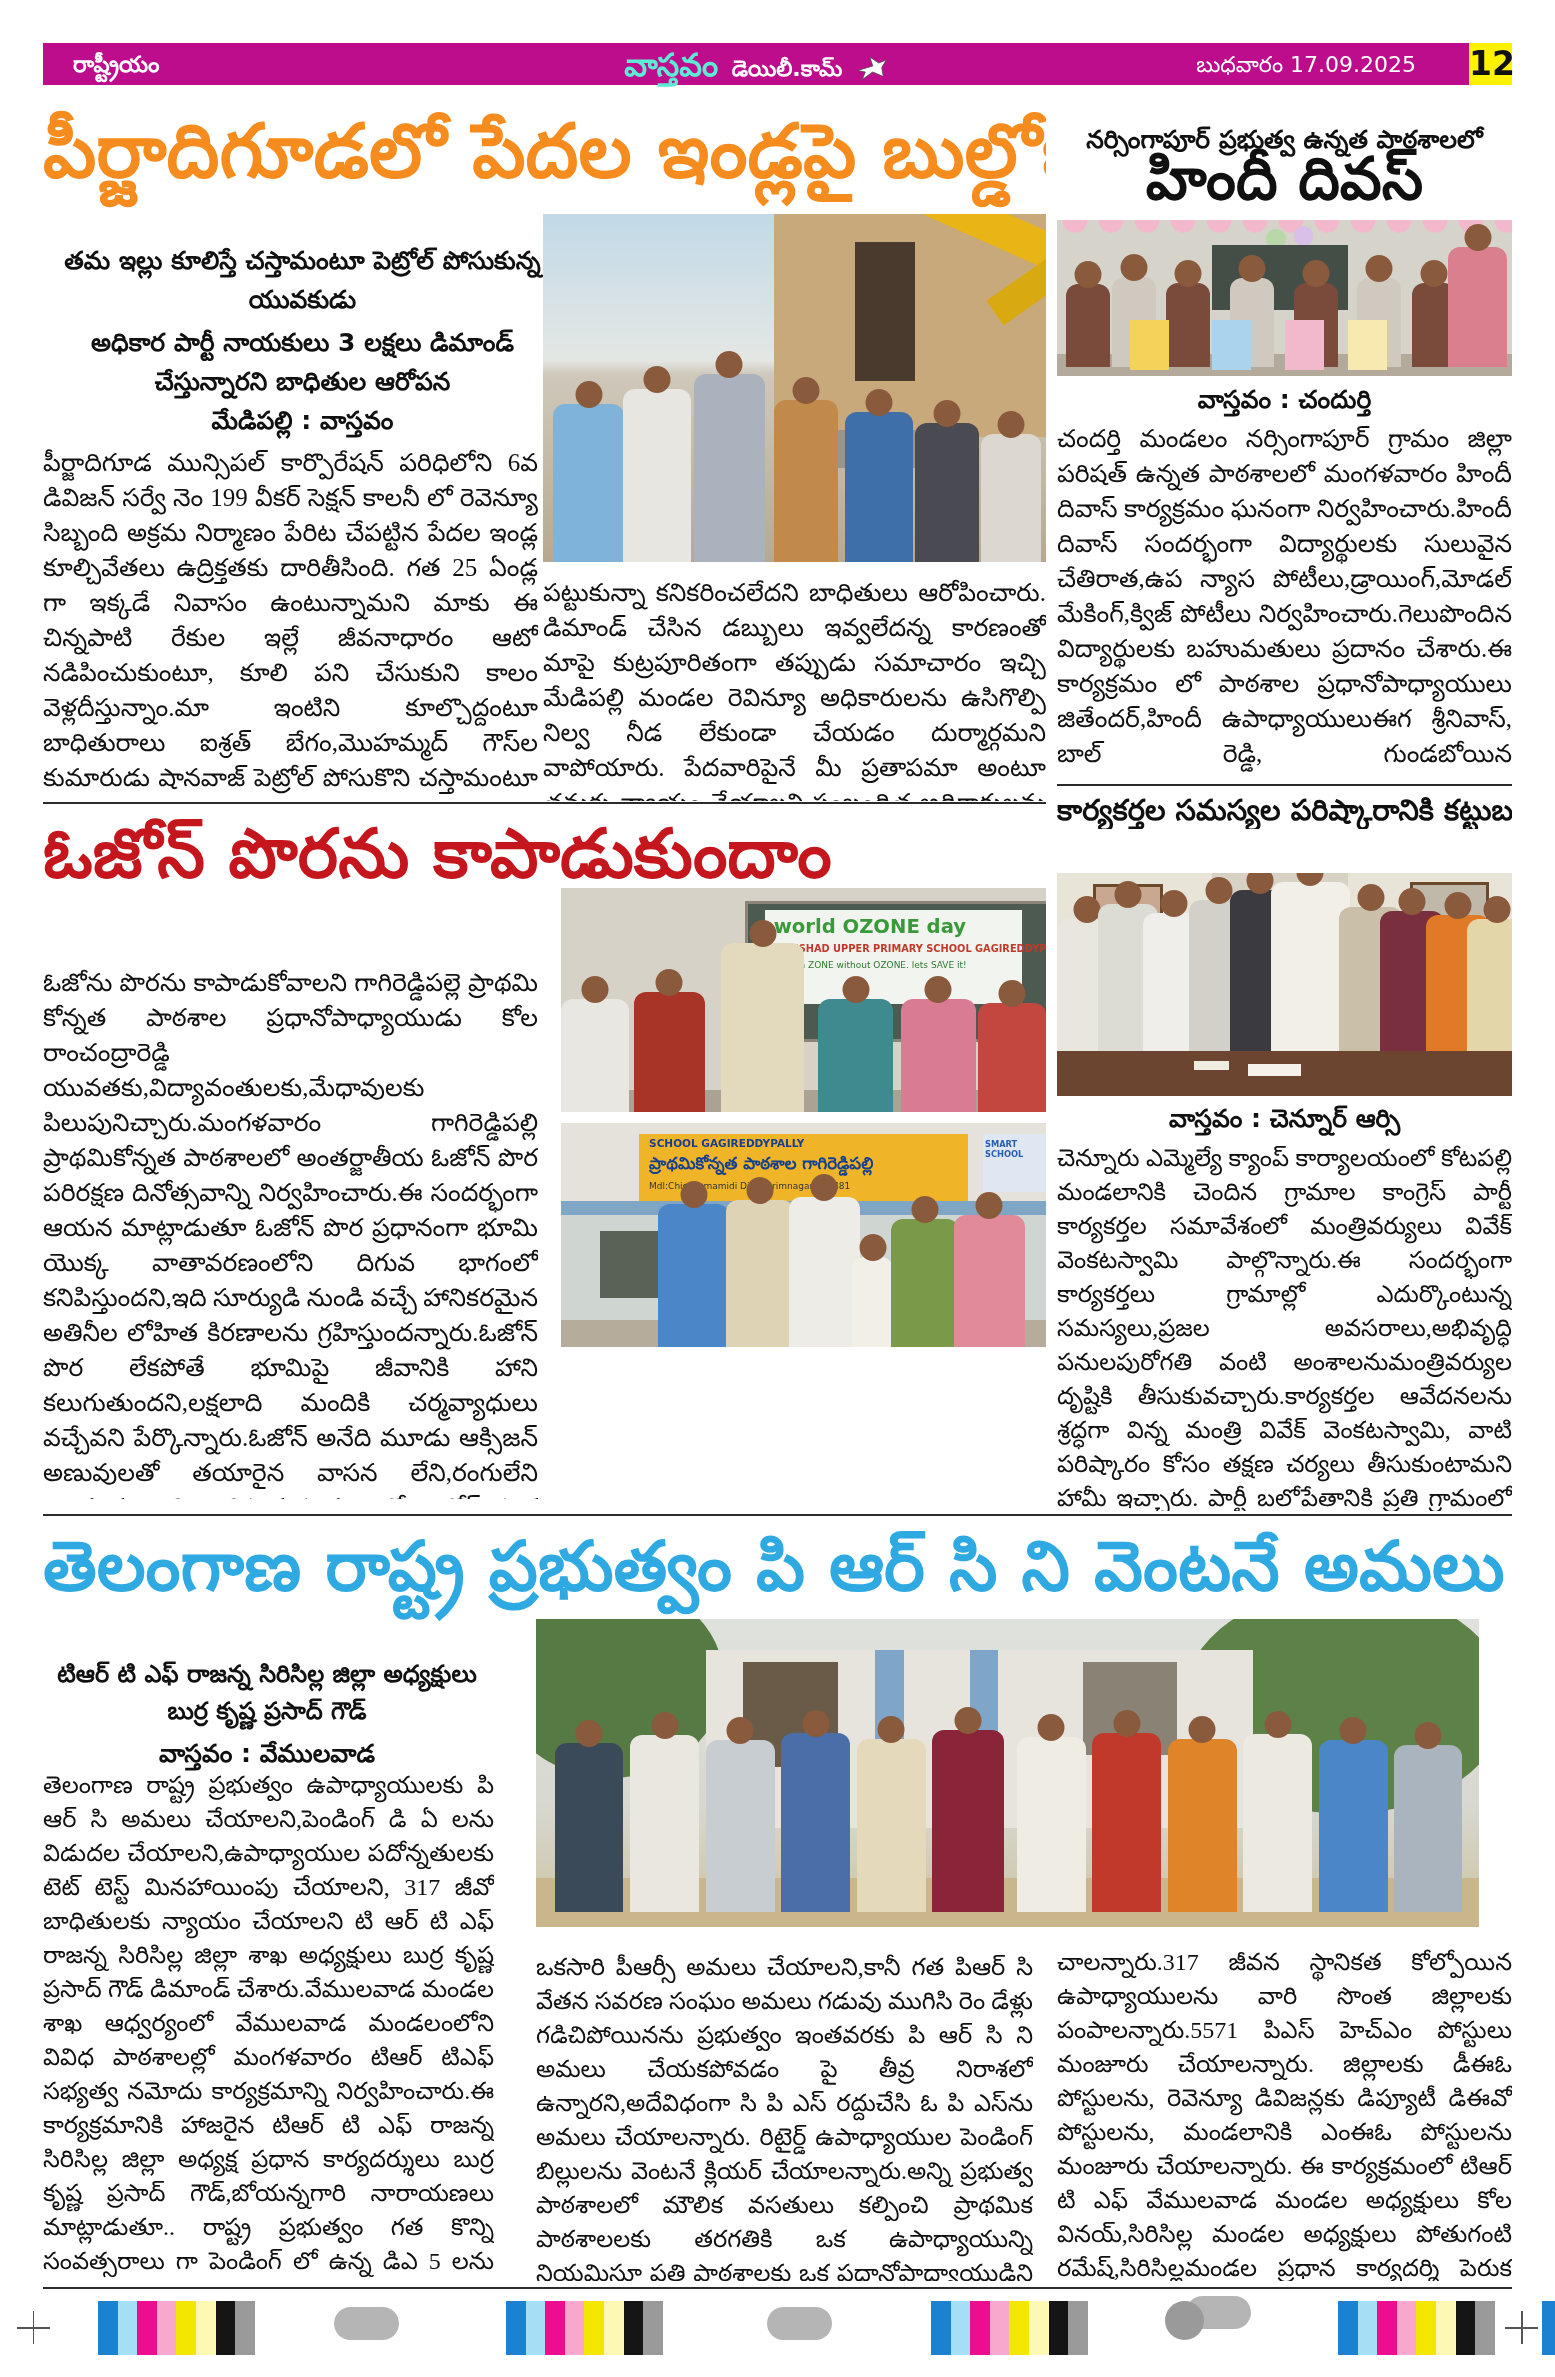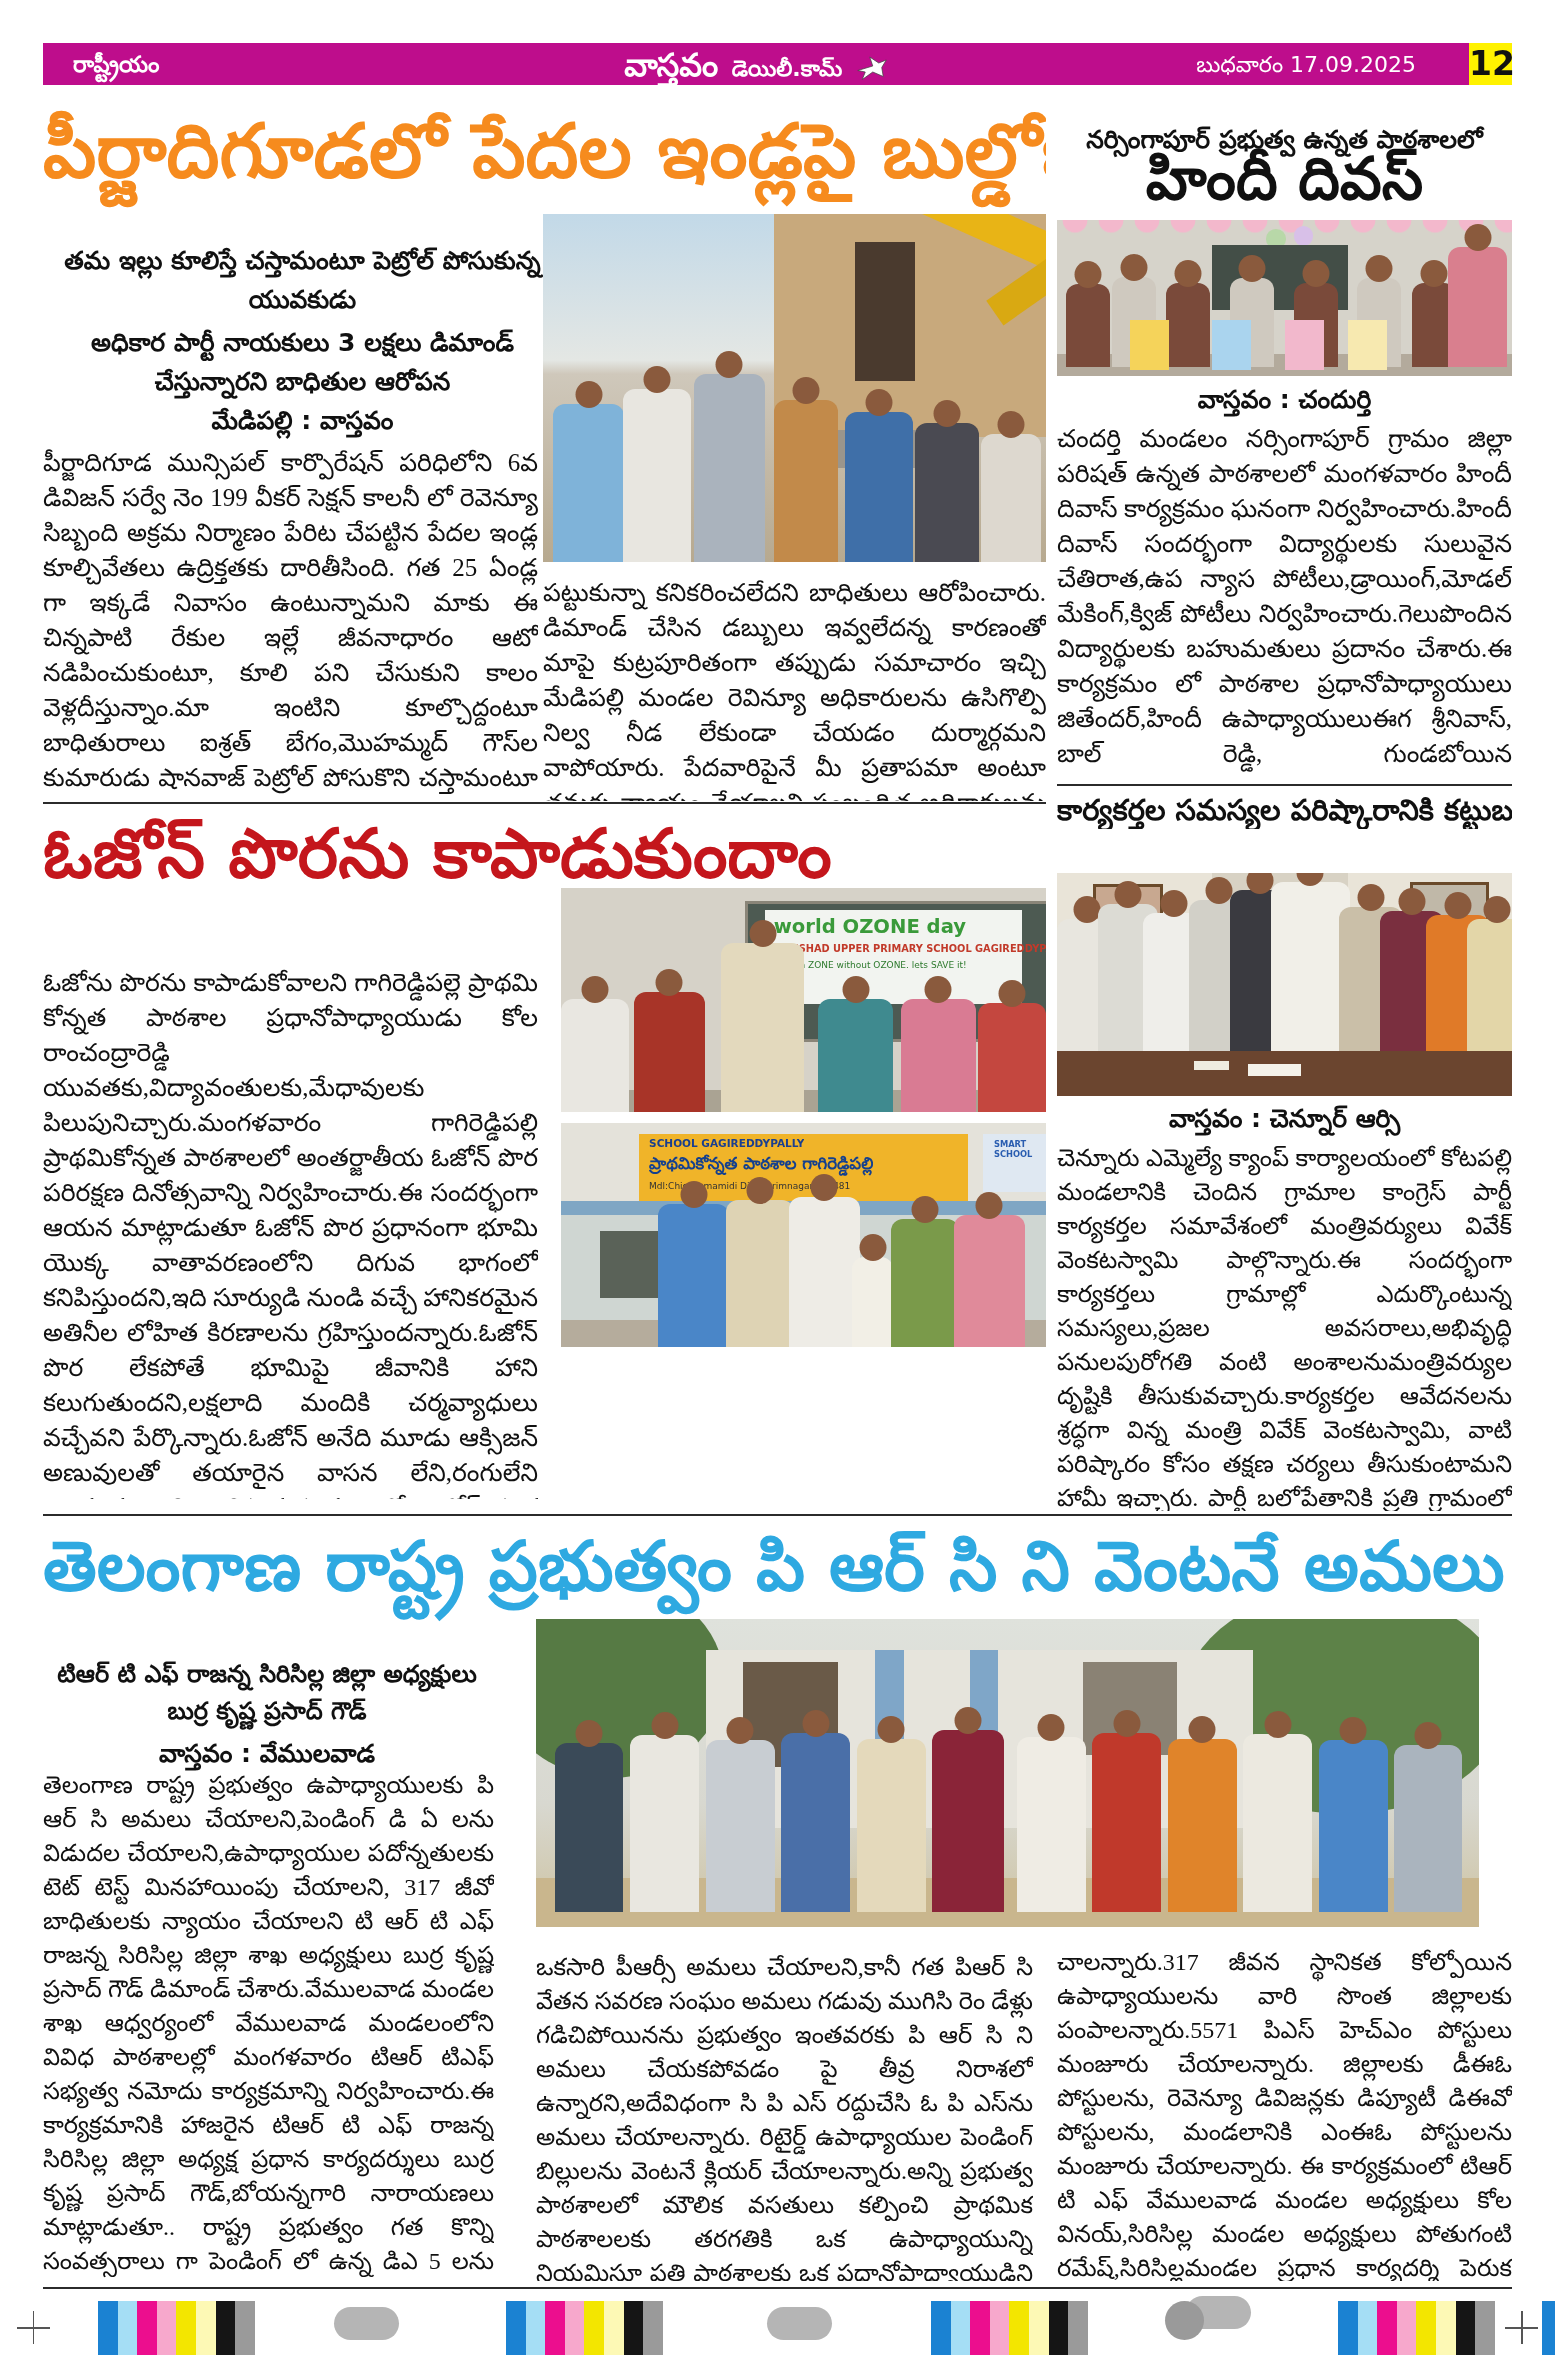--- a/index.html
+++ b/index.html
@@ -4,21 +4,21 @@
 <style>
   html,body{margin:0;padding:0;background:#ffffff;}
   #page{position:relative;width:1555px;height:2377px;background:#fff;overflow:hidden;
         font-family:"Liberation Serif", serif;color:#111;}
   .abs{position:absolute;}
   .sh{position:absolute;}
   
   #mast-bar{position:absolute;left:43px;top:43px;width:1426px;height:42px;background:#BE0D8C;}
   #mast-section{position:absolute;left:30px;top:7.5px;font-size:22.6px;color:#fff;font-weight:bold;font-family:"DejaVu Sans",sans-serif;}
   #mast-center{position:absolute;left:0;right:0;top:3px;text-align:center;white-space:nowrap;}
-  #mast-brand{color:#ffffff;font-size:32px;font-weight:bold;font-family:"DejaVu Sans",sans-serif;}
+  #mast-brand{color:#5eead4;font-size:32px;font-weight:bold;font-family:"DejaVu Sans",sans-serif;}
   #mast-suffix{color:#fff;font-size:22px;font-weight:bold;font-family:"DejaVu Sans",sans-serif;margin-left:10.5px;}
   #mast-date{position:absolute;right:53px;top:9px;font-size:22px;color:#fff;font-family:"DejaVu Sans",sans-serif;}
   #page-box{position:absolute;left:1469px;top:43px;width:43px;height:42px;background:#FFF200;
             text-align:center;line-height:42px;font-size:33px;font-weight:bold;font-family:"DejaVu Sans",sans-serif;color:#111;}
   
   .hl{font-family:"DejaVu Sans",sans-serif;font-weight:bold;white-space:nowrap;overflow:hidden;}
   #hl1{left:43px;top:107px;width:1003px;height:139px;font-size:75px;color:#F68B1E;}
   #hl2{left:43px;top:814px;width:1003px;height:105px;font-size:68px;color:#C4161C;}
   #hl5{left:43px;top:1526px;width:1469px;height:98px;font-size:69px;color:#2EA9E1;}
   #hl3{left:1057px;top:144px;width:455px;height:75px;font-size:59px;color:#101010;text-align:center;}
@@ -108,21 +108,21 @@
     <div class="pr" style="left:86%;bottom:0;width:68px;height:109px;background:#c4473f;"></div>
   </div>
 
   <div class="photo" style="left:561px;top:1123px;width:485px;height:224px;background:#e4e2da;">
     <div class="sh" style="left:16%;top:5%;width:68%;height:30%;background:#f0b429;">
       <div class="banner-txt" style="left:10.5px;top:3px;font-size:10.5px;font-weight:bold;color:#1a3f8f;">SCHOOL GAGIREDDYPALLY</div>
       <div class="banner-txt" style="left:10.5px;top:19.6px;font-size:16.6px;font-weight:bold;color:#14408f;">ప్రాథమికోన్నత పాఠశాల గాగిరెడ్డిపల్లి</div>
       <div class="banner-txt" style="left:10.5px;top:47px;font-size:9px;color:#333;">Mdl:Chigurumamidi  Dist:Karimnagar 505481</div>
     </div>
     <div class="sh" style="left:87%;top:5%;width:13%;height:26%;background:#dfe8f2;">
-      <div class="banner-txt" style="left:11px;top:4.5px;font-size:8.3px;font-weight:bold;color:#2a5db0;white-space:normal;">SMART SCHOOL</div>
+      <div class="banner-txt" style="left:2px;top:4.5px;font-size:8.3px;font-weight:bold;color:#2a5db0;white-space:normal;">SMART SCHOOL</div>
     </div>
     <div class="sh" style="left:0;top:35%;width:100%;height:6%;background:#7fa6c4;"></div>
     <div class="sh" style="left:0;top:41%;width:100%;height:59%;background:#cfd6d2;"></div>
     <div class="sh" style="left:8%;top:48%;width:18%;height:30%;background:#5a6258;"></div>
     <div class="sh" style="left:44%;top:41%;width:4%;height:59%;background:#8fb0c9;"></div>
     <div class="sh" style="left:0;bottom:0;width:100%;height:12%;background:#b5ac9c;"></div>
     <div class="pr" style="left:20%;bottom:0;width:71px;height:143px;background:#4a86c8;"></div>
     <div class="pr" style="left:34%;bottom:0;width:68px;height:147px;background:#ded3b4;"></div>
     <div class="pr" style="left:47%;bottom:0;width:71px;height:150px;background:#eeece6;"></div>
     <div class="pr" style="left:60%;bottom:0;width:41px;height:90px;background:#f2efe6;"></div>

